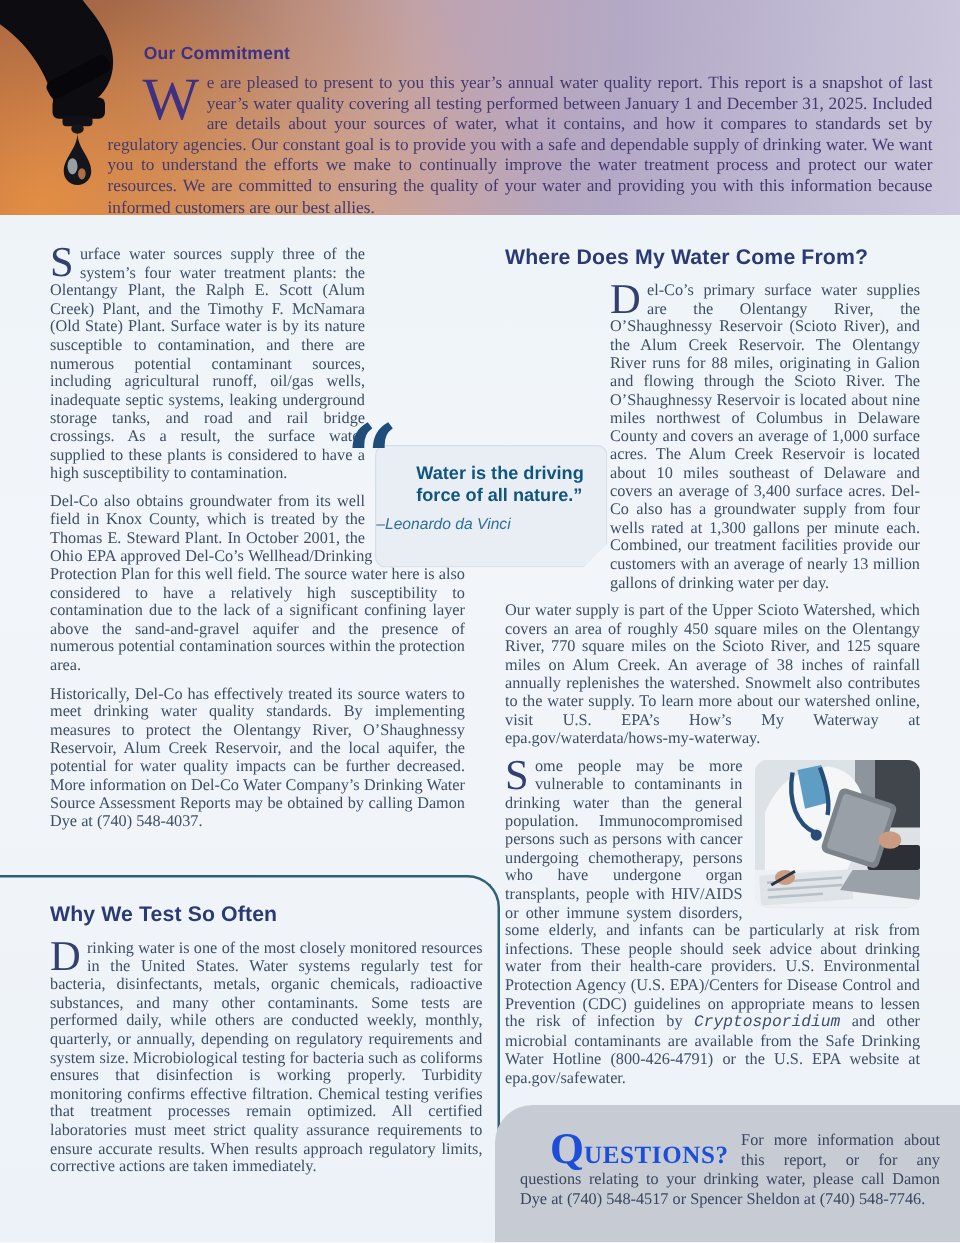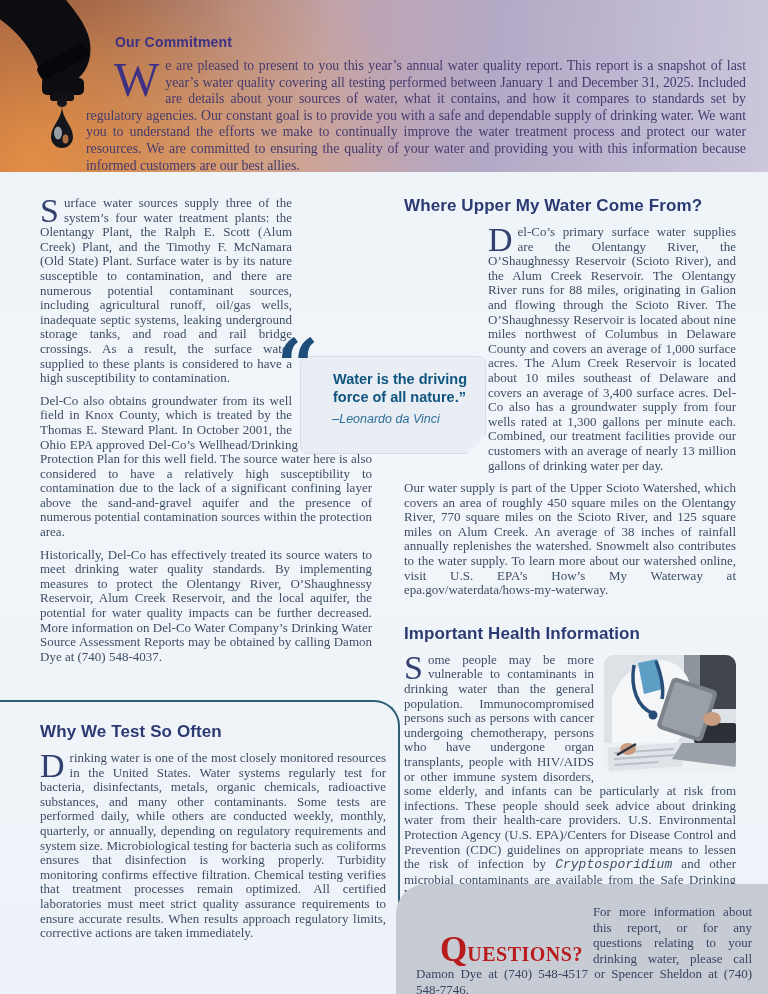--- a/index.html
+++ b/index.html
@@ -57,21 +57,21 @@
     background:#e9eef5;border:1px solid #d5dde9;border-radius:8px;
     clip-path:polygon(0 0,186px 0,186px 79px,167px 98px,0 98px);
     box-sizing:border-box;
   }
   .pq-text{
     padding:13px 10px 0 32px;
     font-family:"Liberation Sans",sans-serif;font-weight:700;
     font-size:14.5px;line-height:18px;color:#0f557f;
   }
   .pq-attr{
-    margin-top:6px;padding-right:14px;text-align:center;
+    margin-top:6px;padding-right:14px;text-align:left;
     font-family:"Liberation Sans",sans-serif;font-style:italic;
     font-size:12.5px;color:#2f6e97;
   }
   .pq-mark{
     position:absolute;left:277px;top:330px;
     font-family:"DejaVu Serif",serif;font-weight:700;
     font-size:72px;line-height:1;color:#1d4d78;
   }
   
   .health-photo{
@@ -85,21 +85,21 @@
     border-top:2px solid #2e6078;border-right:2px solid #2e6078;
     border-top-right-radius:26px;box-sizing:border-box;
     padding:20px 12px 0 40px;
   }
   
   .questions-box{
     position:absolute;left:396px;top:884px;width:372px;height:110px;
     background:#c7cbd4;border-top-left-radius:30px;box-sizing:border-box;
     padding:20px 16px 0 20px;
   }
-  .q-head{float:left;padding:0 10px 0 24px;color:#b91c1c;white-space:nowrap;margin-top:31px;}
+  .q-head{float:left;padding:0 10px 0 24px;color:#1d4ed8;white-space:nowrap;}
   .q-big{font-size:35px;font-weight:700;line-height:30px;font-family:"Liberation Serif",serif;}
   .q-small{font-size:20px;font-weight:700;letter-spacing:.5px;font-family:"Liberation Serif",serif;}
   .q-body{
     margin:0;font-size:13px;line-height:15.5px;color:#3a4660;text-align:justify;
   }
   i.term{font-style:italic;font-family:Liberation Mono, monospace;}
 </style>
 </head>
 <body>
 
@@ -122,25 +122,24 @@
     <p class="header-body"><span class="dc-w">W</span><span>e are pleased to present to you this year’s annual water quality report. This report is a snapshot of last year’s water quality covering all testing performed between January 1 and December 31, 2025. Included are details about your sources of water, what it contains, and how it compares to standards set by regulatory agencies. Our constant goal is to provide you with a safe and dependable supply of drinking water. We want you to understand the efforts we make to continually improve the water treatment process and protect our water resources. We are committed to ensuring the quality of your water and providing you with this information because informed customers are our best allies.</span></p>
   </div>
 
   <div class="col-left">
     <p class="body"><span class="qspace-r"></span><span class="dc">S</span><span>urface water sources supply three of the system’s four water treatment plants: the Olentangy Plant, the Ralph E. Scott (Alum Creek) Plant, and the Timothy F. McNamara (Old State) Plant. Surface water is by its nature susceptible to contamination, and there are numerous potential contaminant sources, including agricultural runoff, oil/gas wells, inadequate septic systems, leaking underground storage tanks, and road and rail bridge crossings. As a result, the surface water supplied to these plants is considered to have a high susceptibility to contamination.</span></p>
     <p class="body"><span>Del-Co also obtains groundwater from its well field in Knox County, which is treated by the Thomas E. Steward Plant. In October 2001, the Ohio EPA approved Del-Co’s Wellhead/Drinking Water Source Protection Plan for this well field. The source water here is also considered to have a relatively high susceptibility to contamination due to the lack of a significant confining layer above the sand-and-gravel aquifer and the presence of numerous potential contamination sources within the protection area.</span></p>
     <p class="body"><span>Historically, Del-Co has effectively treated its source waters to meet drinking water quality standards. By implementing measures to protect the Olentangy River, O’Shaughnessy Reservoir, Alum Creek Reservoir, and the local aquifer, the potential for water quality impacts can be further decreased. More information on Del-Co Water Company’s Drinking Water Source Assessment Reports may be obtained by calling Damon Dye at (740) 548-4037.</span></p>
   </div>
 
   <div class="col-right">
-    <h2 class="sec">Where Upper My Water Come From?</h2>
+    <h2 class="sec">Where Does My Water Come From?</h2>
     <p class="body"><span class="qspace-l"></span><span class="dc">D</span><span>el-Co’s primary surface water supplies are the Olentangy River, the O’Shaughnessy Reservoir (Scioto River), and the Alum Creek Reservoir. The Olentangy River runs for 88 miles, originating in Galion and flowing through the Scioto River. The O’Shaughnessy Reservoir is located about nine miles northwest of Columbus in Delaware County and covers an average of 1,000 surface acres. The Alum Creek Reservoir is located about 10 miles southeast of Delaware and covers an average of 3,400 surface acres. Del-Co also has a groundwater supply from four wells rated at 1,300 gallons per minute each. Combined, our treatment facilities provide our customers with an average of nearly 13 million gallons of drinking water per day.</span></p>
     <p class="body"><span>Our water supply is part of the Upper Scioto Watershed, which covers an area of roughly 450 square miles on the Olentangy River, 770 square miles on the Scioto River, and 125 square miles on Alum Creek. An average of 38 inches of rainfall annually replenishes the watershed. Snowmelt also contributes to the water supply. To learn more about our watershed online, visit U.S. EPA’s How’s My Waterway at epa.gov/waterdata/hows-my-waterway.</span></p>
 
-    <h2 class="sec" style="margin-top:26px;">Important Health Information</h2>
     <p class="body"><span class="health-photo">
           <svg width="132" height="118" viewBox="0 0 132 118" xmlns="http://www.w3.org/2000/svg">
         <rect width="132" height="118" fill="#dde2e7"></rect>
         <rect x="94" y="0" width="38" height="54" fill="#41464d"></rect>
         <rect x="80" y="0" width="16" height="44" fill="#8d949c"></rect>
         <path d="M8,118 L8,42 Q20,14 40,10 L58,5 Q78,8 85,26 L90,52 L72,92 L28,104 Z" fill="#f4f6f8"></path>
         <path d="M34,8 L53,4 L59,34 L40,39 Z" fill="#5e9ec4"></path>
         <path d="M30,10 C26,34 34,52 48,58" stroke="#274e79" stroke-width="3.5" fill="none"></path>
         <path d="M52,6 C58,22 60,34 58,44" stroke="#274e79" stroke-width="3.5" fill="none"></path>
         <circle cx="49" cy="60" r="4.5" fill="#274e79"></circle>

